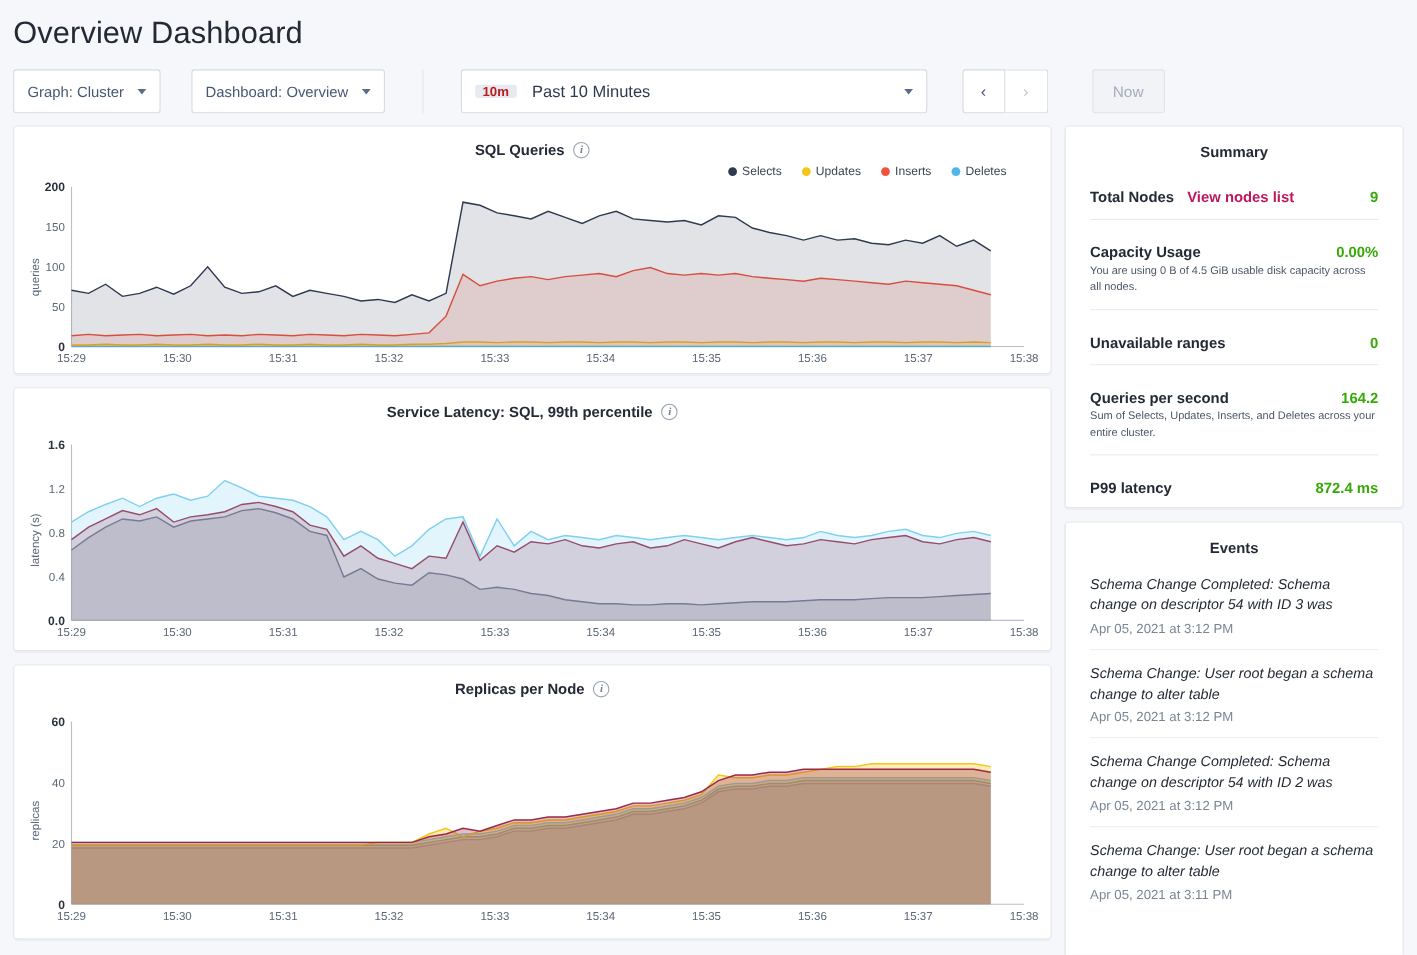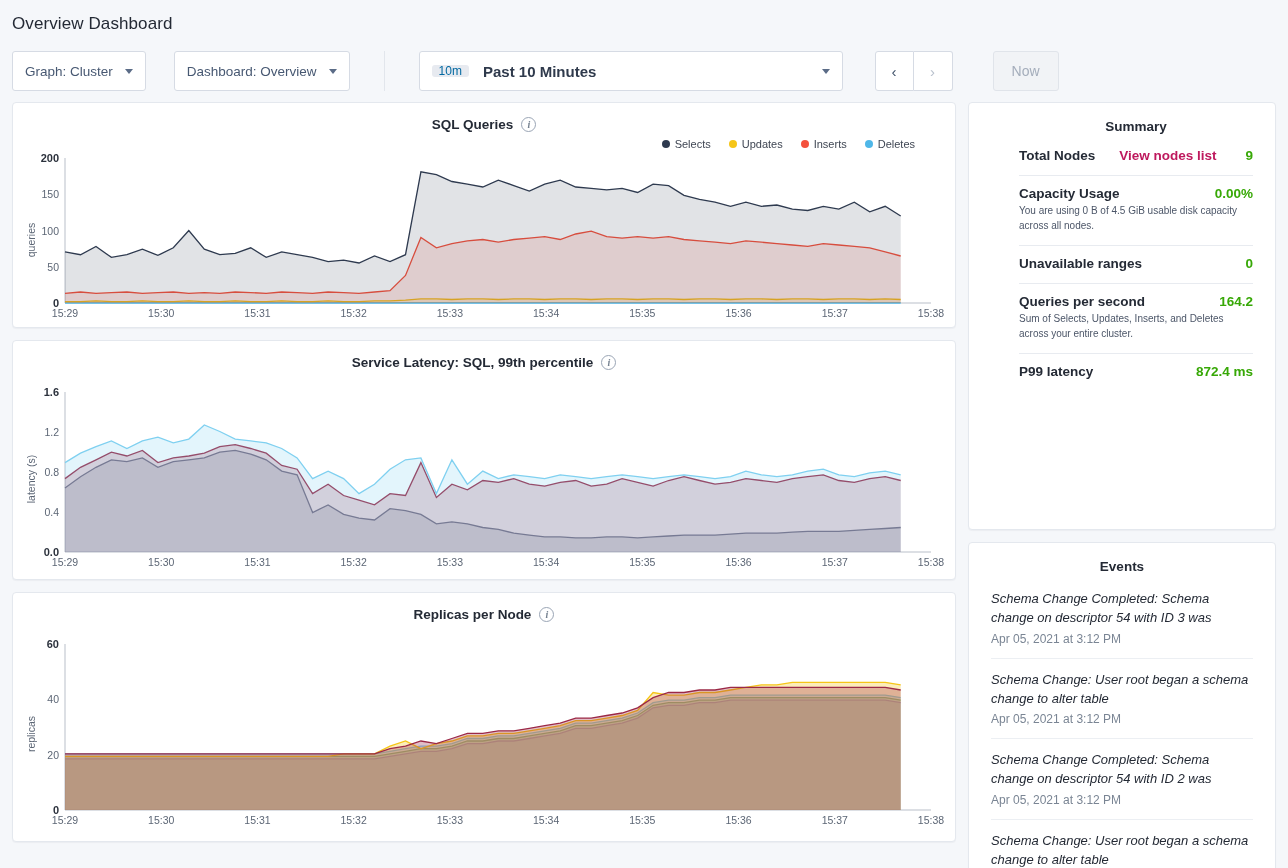--- a/index.html
+++ b/index.html
@@ -8,21 +8,21 @@
     width: 1288px; height: 868px;
     background: #f5f7fa;
     font-family: "Liberation Sans", sans-serif;
     color: #242a35;
     overflow: hidden;
   }
   .page { width: 1288px; height: 868px; position: relative; }
 
   
   .page-title {
-    font-size: 17px;
+    font-size: 28px;
     font-weight: 400;
     color: #242a35;
     padding: 14px 0 0 12px;
     letter-spacing: .1px;
   }
 
   
   .toolbar {
     display: flex;
     align-items: center;
@@ -59,30 +59,30 @@
     border: 1px solid #d6dbe4;
     border-radius: 3px;
     background: #fff;
     display: flex;
     align-items: center;
     padding: 0 12px;
     gap: 14px;
   }
   .time-badge {
     background: #e7eaf0;
-    color: #0369a1;
+    color: #b91c1c;
     font-size: 12px;
-    font-weight: 400;
+    font-weight: 700;
     border-radius: 3px;
     padding: 0 7px;
     line-height: 1;
   }
   .time-label {
     font-size: 15px;
-    font-weight: 700;
+    font-weight: 400;
     color: #2f3a4c;
     flex: 1;
   }
   .arrow-group { display: flex; margin-left: 4px; }
   .arrow-btn {
     width: 39px; height: 40px;
     border: 1px solid #d6dbe4;
     background: #fff;
     display: flex; align-items: center; justify-content: center;
     color: #3f5169;
@@ -148,21 +148,21 @@
     text-align: center;
     font-size: 13.5px;
     font-weight: 700;
     padding: 16px 0 4px 0;
   }
   .sum-row { padding: 10px 22px 0 22px; }
   .sum-head {
     display: flex; align-items: baseline; justify-content: space-between;
     font-size: 13.5px; font-weight: 700; color: #242a35;
   }
-  .sum-head .left { display: flex; gap: 24px; align-items: flex-end; }
+  .sum-head .left { display: flex; gap: 12px; align-items: flex-end; margin-top: 12px; }
   .link { color: #be185d; font-weight: 700; font-size: 13.5px; }
   .val-green { color: #37a806; font-weight: 700; font-size: 13.5px; }
   .sum-sub {
     font-size: 10px; color: #4c5668; line-height: 1.45; padding-top: 3px;
   }
   .hr { height: 1px; background: #e8ebf0; margin: 12px 22px 0 22px; }
 
   
   .event {
     padding: 12px 22px 0 22px;
@@ -333,21 +333,21 @@
               <path d="M42.0,117.8 L57.5,117.8 L73.0,117.8 L88.4,117.8 L103.9,117.8 L119.4,117.8 L134.9,117.8 L150.3,117.8 L165.8,117.8 L181.3,117.8 L196.8,117.8 L212.2,117.8 L227.7,117.8 L243.2,117.8 L258.7,117.8 L274.1,117.8 L289.6,117.8 L305.1,117.8 L320.6,117.8 L336.0,117.8 L351.5,117.8 L367.0,112.7 L382.5,110.2 L397.9,105.0 L413.4,107.6 L428.9,102.5 L444.4,97.4 L459.8,97.4 L475.3,94.8 L490.8,94.8 L506.3,92.3 L521.7,89.7 L537.2,87.2 L552.7,82.1 L568.2,82.1 L583.7,79.5 L599.1,77.0 L614.6,71.8 L630.1,61.6 L645.6,56.5 L661.0,56.5 L676.5,54.0 L692.0,54.0 L707.5,51.4 L722.9,51.4 L738.4,51.4 L753.9,51.4 L769.4,51.4 L784.8,51.4 L800.3,51.4 L815.8,51.4 L831.3,51.4 L846.7,51.4 L862.2,51.4 L877.7,54.0 " fill="none" stroke="#9b2846" stroke-width="1.3"></path>
               <text x="0" y="0" transform="translate(12,98) rotate(-90)" text-anchor="middle" class="axis-text">replicas</text>
             </svg>
         </div>
       </div>
 
     </div>
 
     <div class="right-col">
 
-      <div class="card" style="height:428px;padding-left:28px;">
+      <div class="card" style="height:348px;">
         <div class="summary-title">Summary</div>
 
         <div class="sum-row">
           <div class="sum-head">
             <span class="left">
               <span>Total Nodes</span>
               <span class="link">View nodes list</span>
             </span>
             <span class="val-green">9</span>
           </div>

